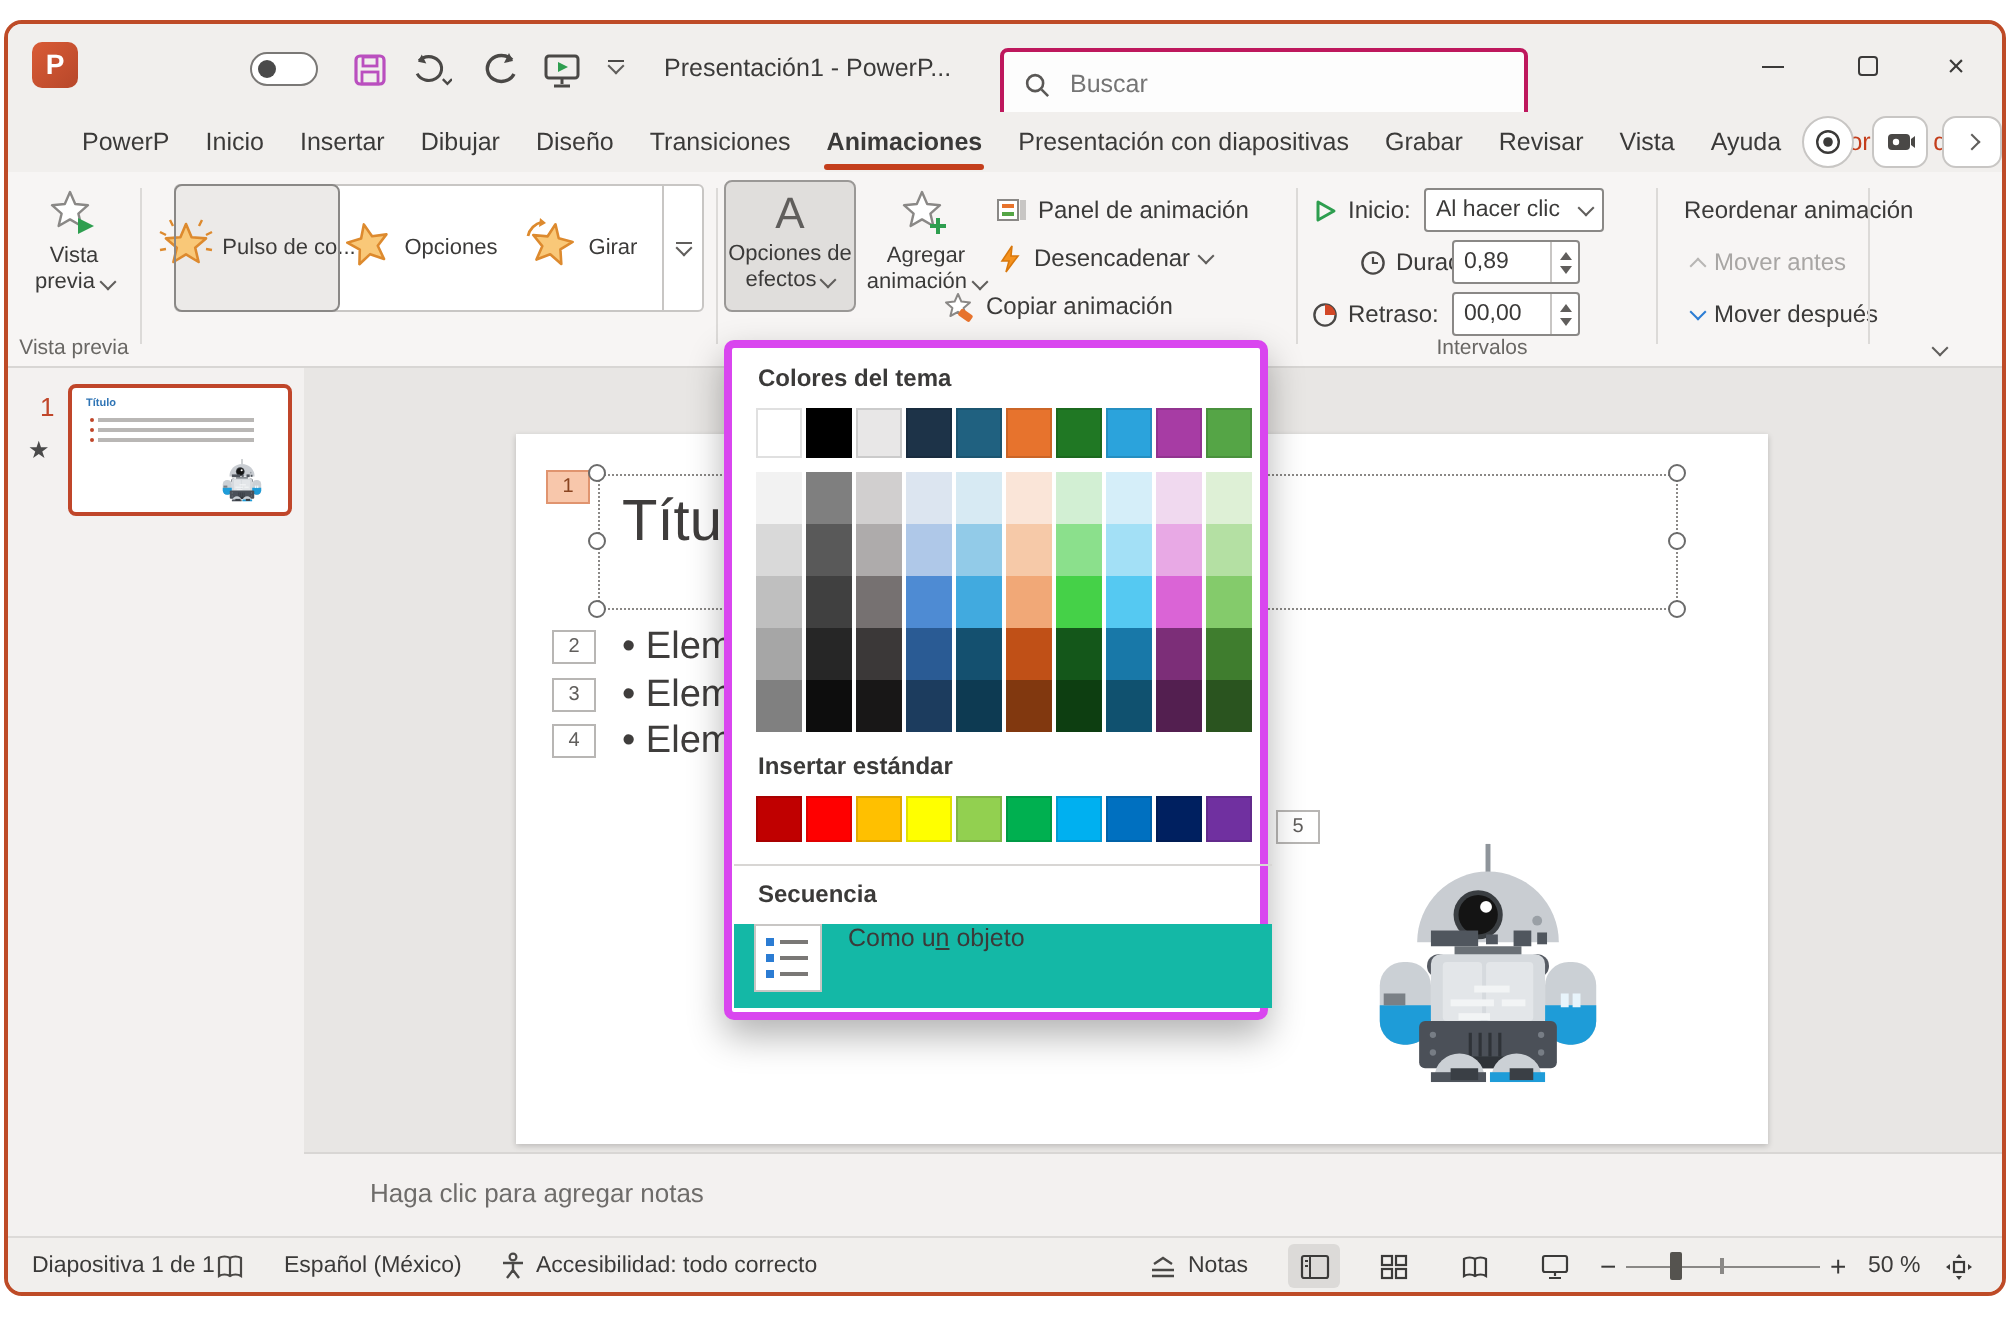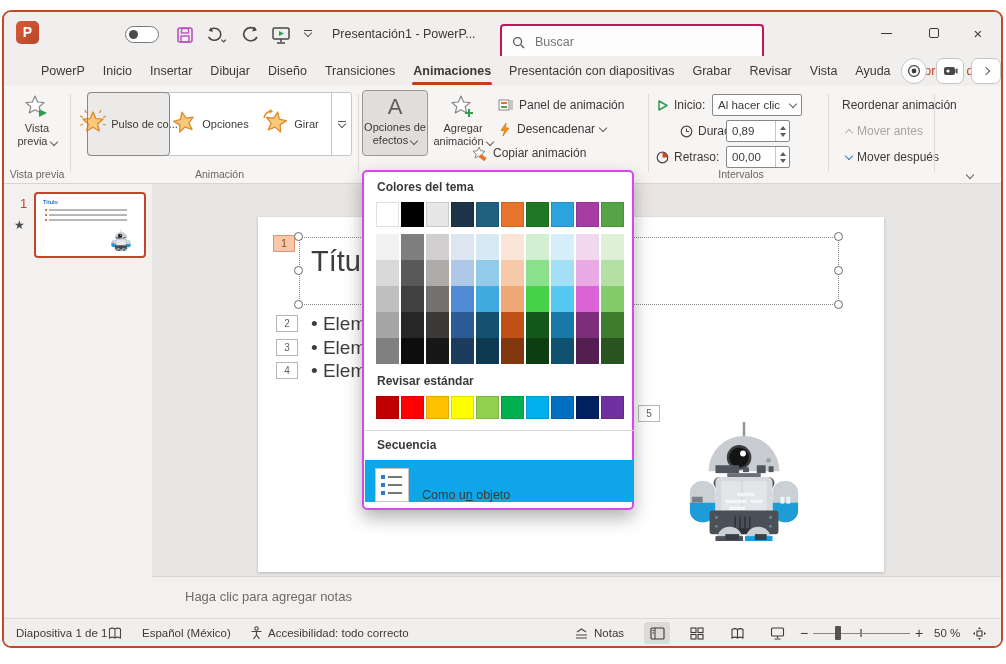--- a/index.html
+++ b/index.html
@@ -82,29 +82,29 @@
          font-size:10px;text-align:center;line-height:16px;z-index:4;}
   .badge.orange{background:#F8C7AB;border-color:#E0946F;color:#8A4420;}
   .bullet-row{position:absolute;left:53px;font-size:19px;color:#3F3D3C;white-space:nowrap;z-index:1;}
   .scroll-arrows{position:absolute;right:4px;top:400px;display:flex;flex-direction:column;gap:8px;align-items:center;}
 
   
   .notes{position:absolute;left:148px;top:392px;width:849px;height:42px;background:#F3F1F0;border-top:1px solid #D8D6D4;}
   .notes-text{position:absolute;left:33px;top:12px;font-size:13px;color:#6E6C6A;}
 
   
-  .dropdown{position:absolute;left:358px;top:158px;width:272px;height:340px;background:#fff;border:2px solid #d946ef;
+  .dropdown{position:absolute;left:358px;top:158px;width:272px;height:340px;background:#fff;border:4px solid #d946ef;
             border-radius:5px;box-shadow:0 8px 18px rgba(0,0,0,.3);z-index:50;}
   .dd-header{position:absolute;left:13px;font-size:12px;font-weight:bold;color:#3B3A39;}
   .dd-row{position:absolute;left:12px;width:248px;display:flex;gap:2px;}
   .swatch{width:23px;height:25px;border:1px solid rgba(0,0,0,.12);}
   .strip{width:23px;display:flex;flex-direction:column;}
   .strip .cell{width:23px;height:26px;}
   .dd-divider{position:absolute;left:1px;width:269px;height:1px;background:#D8D6D4;}
-  .dd-item{position:absolute;left:1px;top:288px;width:269px;height:42px;background:#0ea5e9;display:flex;align-items:flex-end;}
+  .dd-item{position:absolute;left:1px;top:288px;width:269px;height:42px;background:#14b8a6;display:flex;align-items:flex-start;}
   .dd-item .tile{width:34px;height:34px;background:#fff;border:1px solid #C8C6C4;margin-left:10px;padding:6px 5px;}
   .tile .li-row{display:flex;align-items:center;gap:3px;margin-bottom:4px;}
   .tile .sq{width:4px;height:4px;background:#2B7CD3;}
   .tile .ln{width:14px;height:1.6px;background:#7A7876;}
   .dd-item .lbl{font-size:12.5px;color:#3B3A39;margin-left:13px;}
 
   
   .statusbar{position:absolute;left:0;top:606px;width:997px;height:28px;background:#F1EFED;border-top:1px solid #DCDAD8;
              font-size:11.5px;color:#3B3A39;}
   .sb{position:absolute;top:0;height:28px;display:flex;align-items:center;gap:5px;white-space:nowrap;}
@@ -240,21 +240,20 @@
                   <path d="M8 0 L11 2.5 L7.5 4.5 Z" fill="#DD8A2E"></path>
                 </svg></span>
               <span class="lbl">Girar</span>
             </div>
           </div>
       <div class="gal-more">
         <div style="width:8px;border-top:1.3px solid #605E5C"></div>
             <span class="chev down"></span>
       </div>
     </div>
-    <div class="grouplabel" style="left:83px;width:265px">Animación</div>
     <div class="vsep" style="left:354px"></div>
 
     <div class="bigbtn pressed" style="left:358px;width:66px;height:66px">
       <div style="font-size:22px;color:#605E5C;line-height:24px">A</div>
       <div class="lbl"><span>Opciones de efectos</span> <span class="chev down"></span></div>
     </div>
     <div class="bigbtn" style="left:428px;width:62px">
       <svg width="26" height="26" viewBox="0 0 26 26">
         <path d="M11 2 L13.6 8 L20 8.6 L15.2 12.8 L16.7 19 L11 15.7 L5.3 19 L6.8 12.8 L2 8.6 L8.4 8 Z" fill="#fff" stroke="#8A8886" stroke-width="1.2" stroke-linejoin="round"></path>
         <path d="M19 15 v8 M15 19 h8" stroke="#2E9E4F" stroke-width="2"></path>
@@ -519,21 +518,21 @@
             <div class="cell" style="background: rgb(83, 31, 80);"></div>
           </div>
           <div class="strip">
             <div class="cell" style="background: rgb(222, 240, 214);"></div>
             <div class="cell" style="background: rgb(180, 224, 163);"></div>
             <div class="cell" style="background: rgb(132, 203, 107);"></div>
             <div class="cell" style="background: rgb(63, 125, 46);"></div>
             <div class="cell" style="background: rgb(42, 84, 31);"></div>
           </div>
         </div>
-    <div class="dd-header" style="top:202px">Revisar estándar</div>
+    <div class="dd-header" style="top:202px">Insertar estándar</div>
     <div class="dd-row" id="std-row" style="top:224px">
           <div class="swatch" style="height: 23px; background: rgb(192, 0, 0);"></div>
           <div class="swatch" style="height: 23px; background: rgb(255, 0, 0);"></div>
           <div class="swatch" style="height: 23px; background: rgb(255, 192, 0);"></div>
           <div class="swatch" style="height: 23px; background: rgb(255, 255, 0);"></div>
           <div class="swatch" style="height: 23px; background: rgb(146, 208, 80);"></div>
           <div class="swatch" style="height: 23px; background: rgb(0, 176, 80);"></div>
           <div class="swatch" style="height: 23px; background: rgb(0, 176, 240);"></div>
           <div class="swatch" style="height: 23px; background: rgb(0, 112, 192);"></div>
           <div class="swatch" style="height: 23px; background: rgb(0, 32, 96);"></div>

